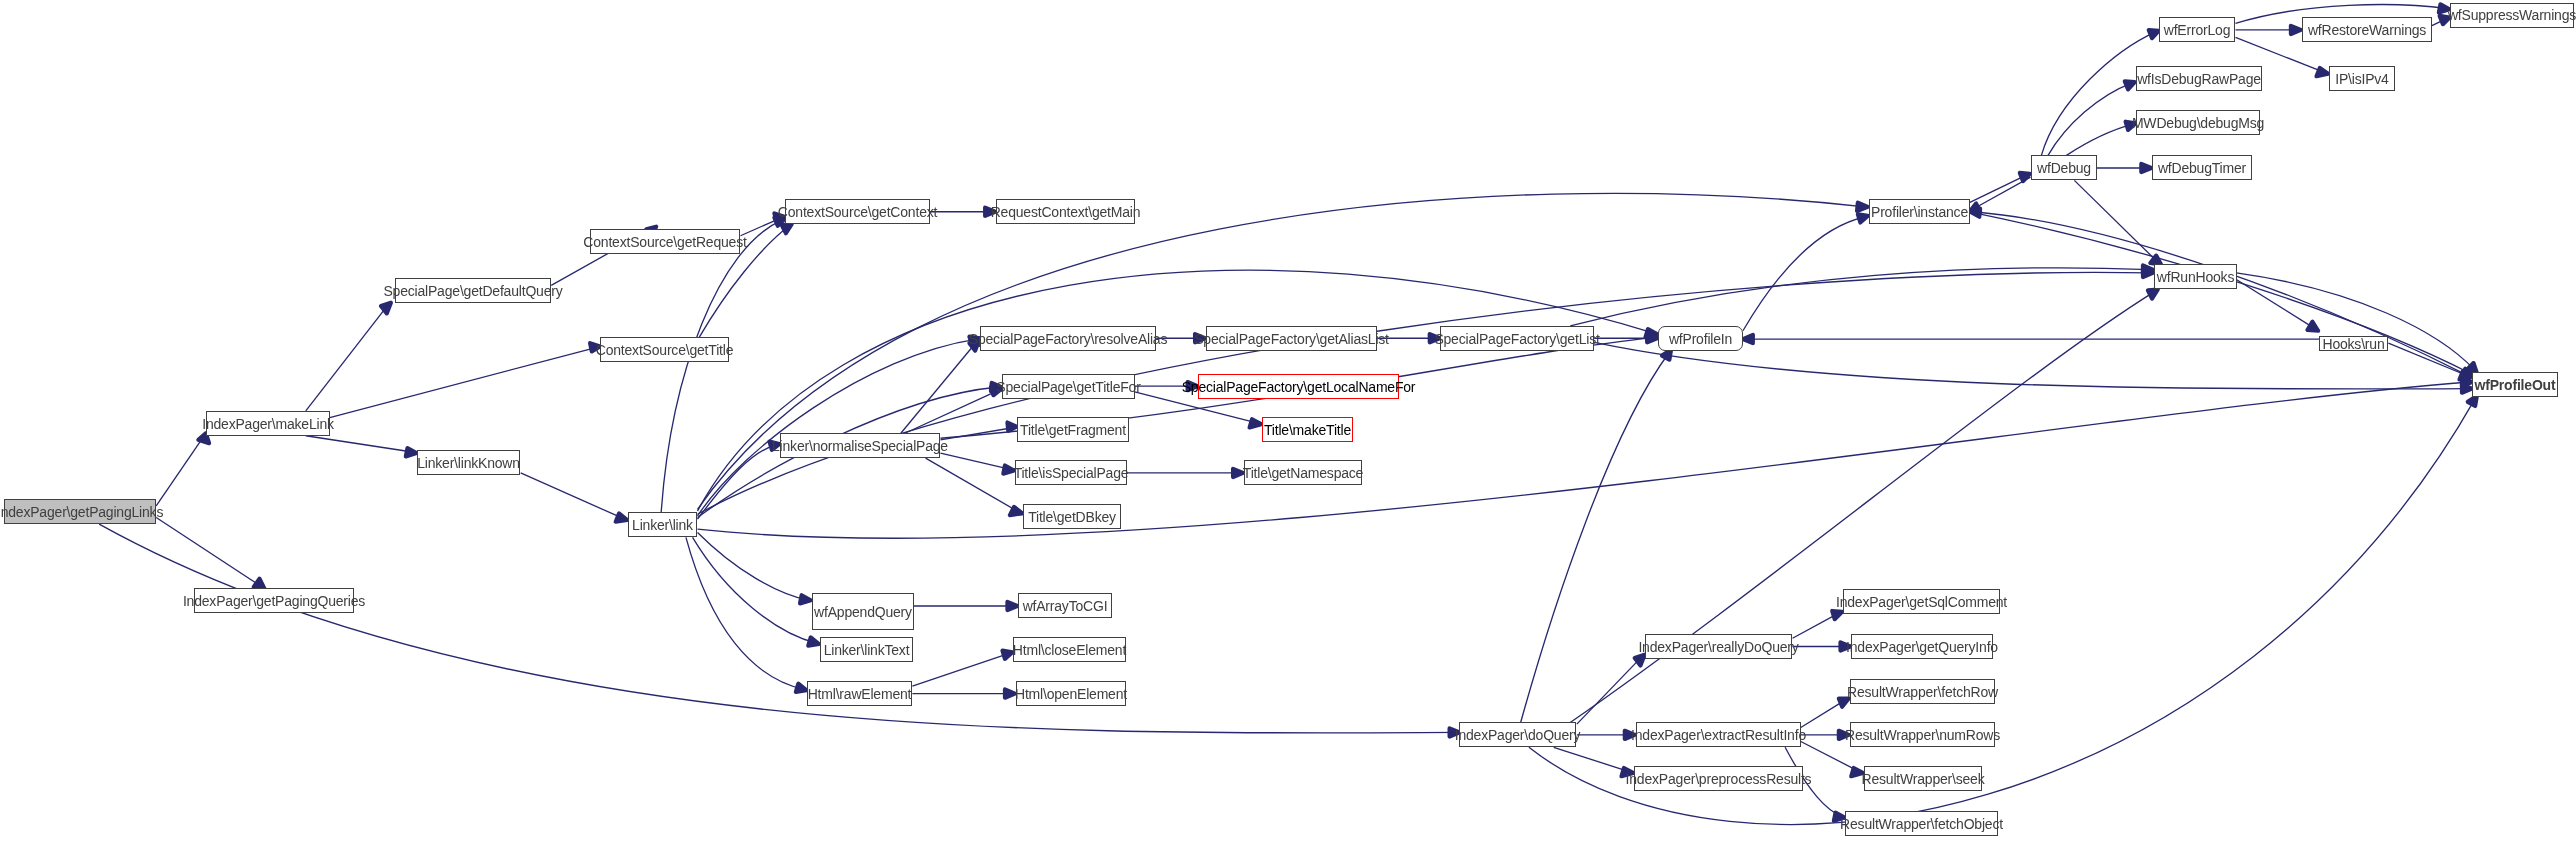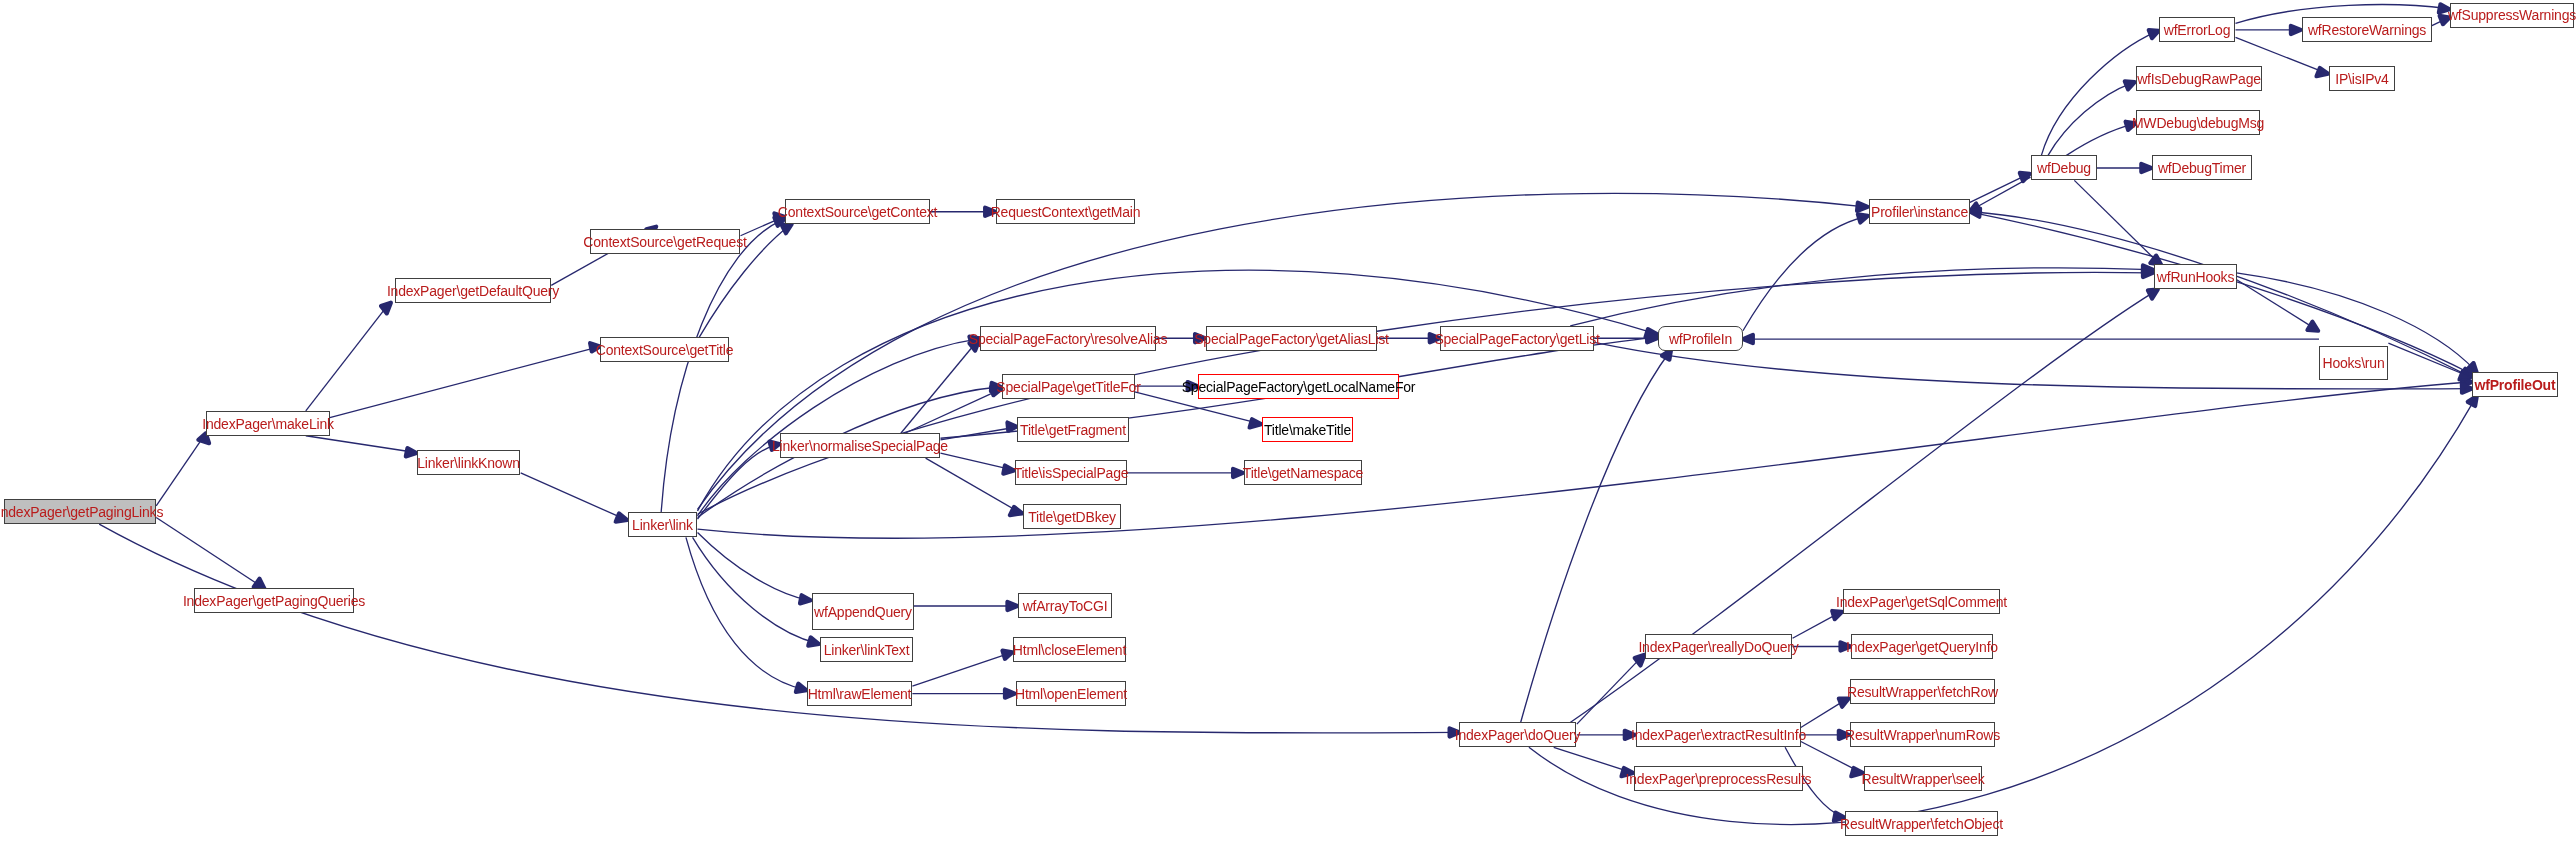--- a/index.html
+++ b/index.html
@@ -14,21 +14,21 @@
   }
   #edges{position:absolute;left:0;top:0;width:2576px;height:869px;}
   .node{
     position:absolute;
     box-sizing:border-box;
     display:flex;
     align-items:center;
     justify-content:center;
     background:#ffffff;
     border:0.8px solid #404040;
-    color:#b91c1c;
+    color:#404040;
     font-size:14px;
     line-height:1;
     white-space:nowrap;
     letter-spacing:-0.2px;
     z-index:5;
   }
   .node.current{
     background:#bfbfbf;
     border:0.8px solid #404040;
   }
@@ -184,21 +184,21 @@
 <div class="node current" style="left: 4.1px; top: 499px; width: 152px; height: 25px;">
       <span>IndexPager\getPagingLinks</span>
     </div>
     <div class="node" style="left: 206px; top: 411px; width: 124px; height: 25px;">
       <span>IndexPager\makeLink</span>
     </div>
     <div class="node" style="left: 194px; top: 588px; width: 160px; height: 25px;">
       <span>IndexPager\getPagingQueries</span>
     </div>
     <div class="node" style="left: 395px; top: 278px; width: 156px; height: 25px;">
-      <span>IndexPager\getDefaultQuery</span>
+      <span>SpecialPage\getDefaultQuery</span>
     </div>
     <div class="node" style="left: 417px; top: 450px; width: 103px; height: 25px;">
       <span>Linker\linkKnown</span>
     </div>
     <div class="node" style="left: 590px; top: 229px; width: 150px; height: 25px;">
       <span>ContextSource\getRequest</span>
     </div>
     <div class="node" style="left: 600px; top: 337px; width: 129px; height: 25px;">
       <span>ContextSource\getTitle</span>
     </div>
@@ -297,21 +297,21 @@
     </div>
     <div class="node" style="left: 1869px; top: 199px; width: 101px; height: 25px;">
       <span>Profiler\instance</span>
     </div>
     <div class="node" style="left: 2031px; top: 155px; width: 66px; height: 25px;">
       <span>wfDebug</span>
     </div>
     <div class="node" style="left: 2154px; top: 264px; width: 83px; height: 25px;">
       <span>wfRunHooks</span>
     </div>
-    <div class="node" style="left: 2319px; top: 346px; width: 69px; height: 34px;">
+    <div class="node" style="left: 2319px; top: 336px; width: 69px; height: 15px;">
       <span>Hooks\run</span>
     </div>
     <div class="node" style="left: 2472px; top: 372px; width: 86px; height: 25px; font-weight: bold;">
       <span>wfProfileOut</span>
     </div>
     <div class="node" style="left: 2159px; top: 17.4px; width: 76px; height: 25px;">
       <span>wfErrorLog</span>
     </div>
     <div class="node" style="left: 2136px; top: 66px; width: 126px; height: 25px;">
       <span>wfIsDebugRawPage</span>

